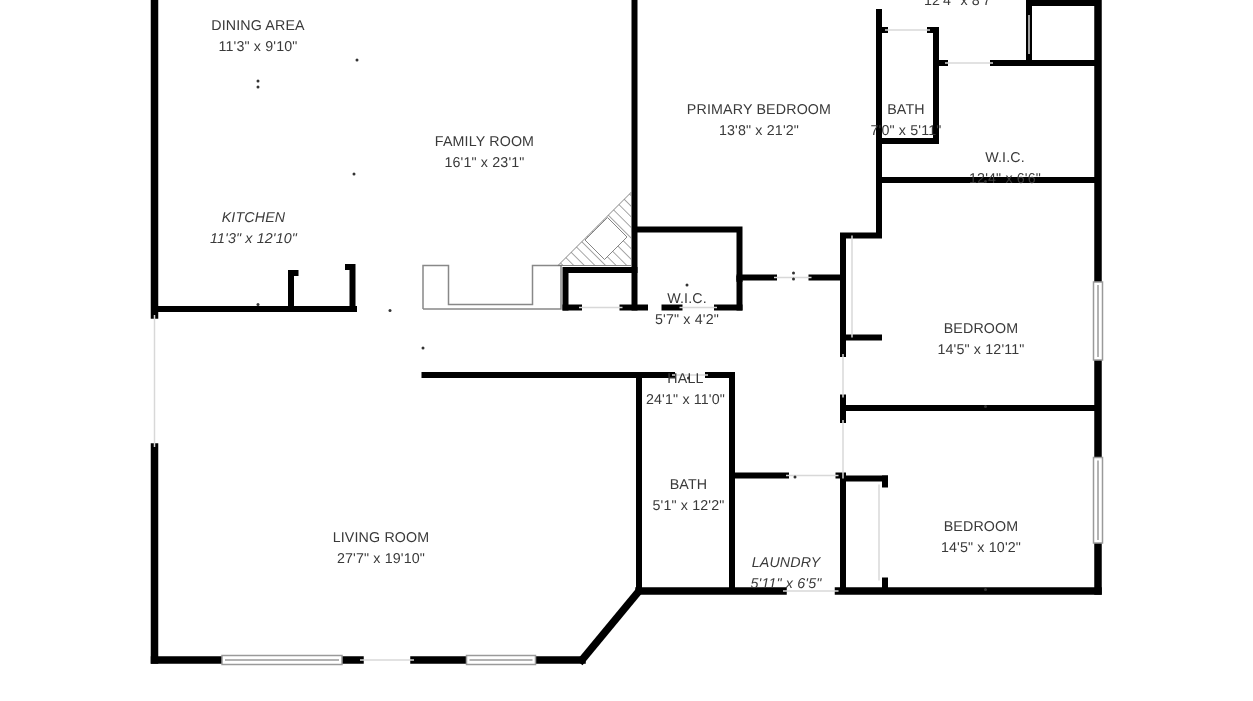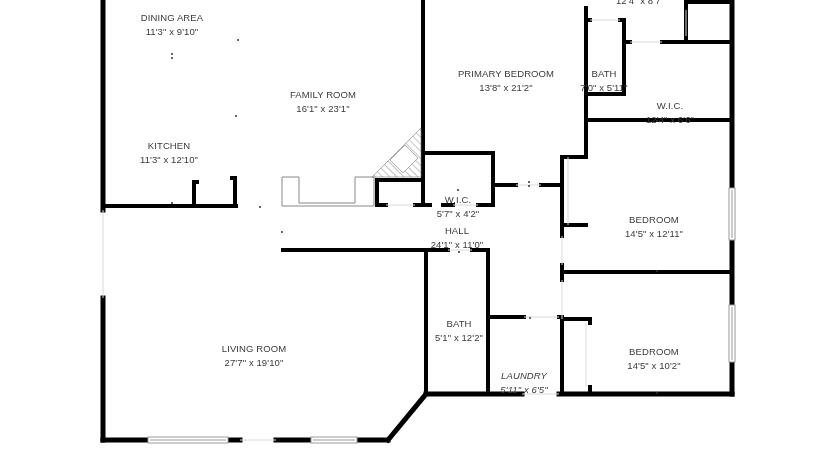--- a/index.html
+++ b/index.html
@@ -144,21 +144,21 @@
 
 <div id="labels">
     <div class="room-label" style="left: 172px; top: -8px; color: rgb(58, 58, 58);">
       <span class="name">DINING AREA</span>
       <span class="dims">11'3" x 9'10"</span>
     </div>
     <div class="room-label" style="left: 323px; top: 69px; color: rgb(58, 58, 58);">
       <span class="name">FAMILY ROOM</span>
       <span class="dims">16'1" x 23'1"</span>
     </div>
-    <div class="room-label" style="left: 169px; top: 120px; color: rgb(58, 58, 58);">
+    <div class="room-label" style="left: 169px; top: 120px; color: rgb(58, 58, 58); font-style: italic;">
       <span class="name">KITCHEN</span>
       <span class="dims">11'3" x 12'10"</span>
     </div>
     <div class="room-label" style="left: 506px; top: 48px; color: rgb(58, 58, 58);">
       <span class="name">PRIMARY BEDROOM</span>
       <span class="dims">13'8" x 21'2"</span>
     </div>
     <div class="room-label" style="left: 640px; top: -6px; color: rgb(58, 58, 58);">
       <span class="dims">12'4" x 8'7"</span>
     </div>
@@ -167,29 +167,29 @@
       <span class="dims">7'0" x 5'11"</span>
     </div>
     <div class="room-label" style="left: 670px; top: 80px; color: rgb(58, 58, 58);">
       <span class="name">W.I.C.</span>
       <span class="dims">12'4" x 6'6"</span>
     </div>
     <div class="room-label" style="left: 458px; top: 174px; color: rgb(58, 58, 58);">
       <span class="name">W.I.C.</span>
       <span class="dims">5'7" x 4'2"</span>
     </div>
-    <div class="room-label" style="left: 457px; top: 205px; color: rgb(58, 58, 58);">
+    <div class="room-label" style="left: 457px; top: 227px; color: rgb(58, 58, 58);">
       <span class="name">HALL</span>
       <span class="dims">24'1" x 11'0"</span>
     </div>
     <div class="room-label" style="left: 654px; top: 194px; color: rgb(58, 58, 58);">
       <span class="name">BEDROOM</span>
       <span class="dims">14'5" x 12'11"</span>
     </div>
-    <div class="room-label" style="left: 254px; top: 323px; color: rgb(58, 58, 58);">
+    <div class="room-label" style="left: 254px; top: 333px; color: rgb(58, 58, 58);">
       <span class="name">LIVING ROOM</span>
       <span class="dims">27'7" x 19'10"</span>
     </div>
     <div class="room-label" style="left: 459px; top: 298px; color: rgb(58, 58, 58);">
       <span class="name">BATH</span>
       <span class="dims">5'1" x 12'2"</span>
     </div>
     <div class="room-label" style="left: 524px; top: 350px; color: rgb(58, 58, 58); font-style: italic;">
       <span class="name">LAUNDRY</span>
       <span class="dims">5'11" x 6'5"</span>

